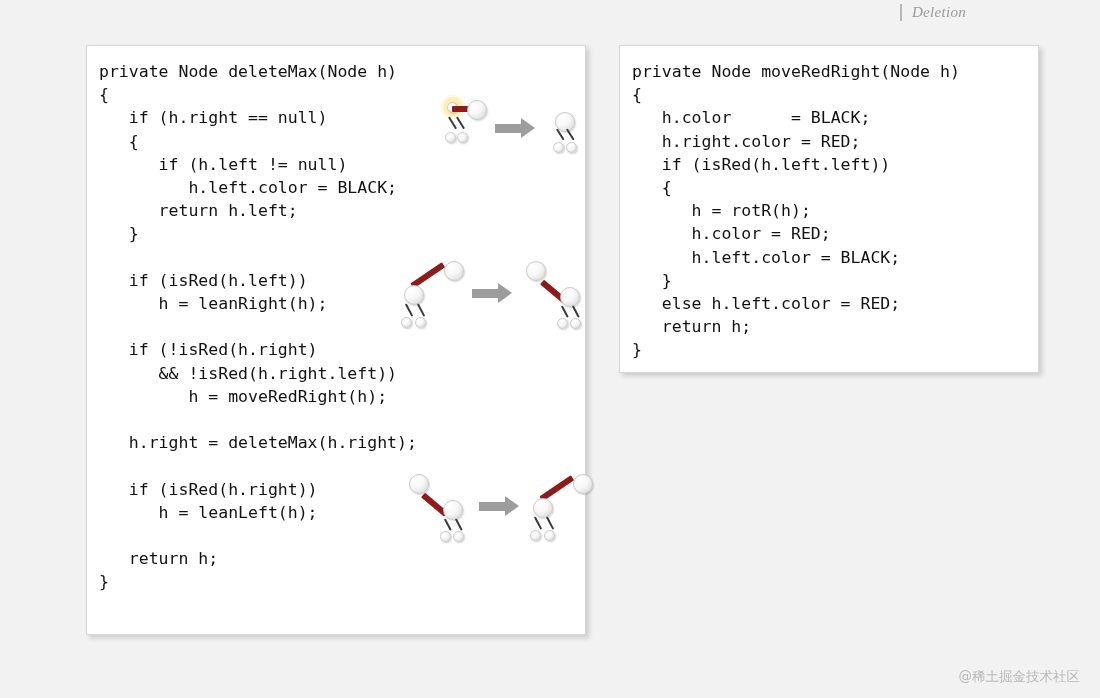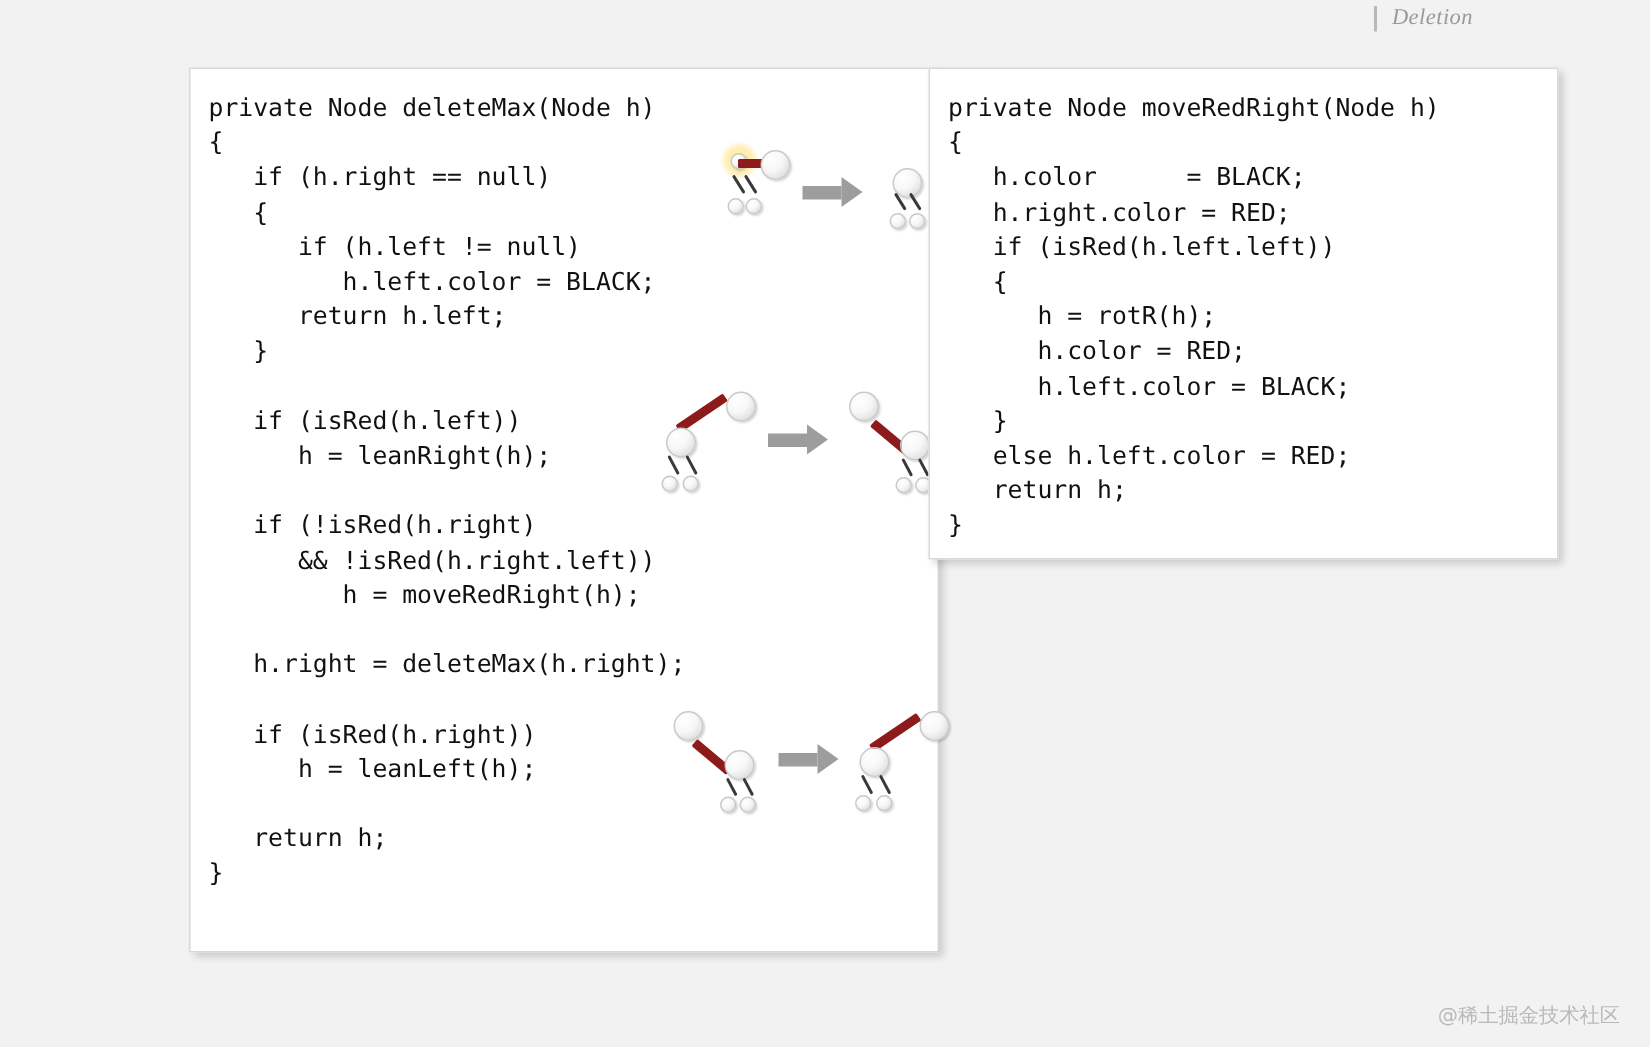--- a/index.html
+++ b/index.html
@@ -11,21 +11,21 @@
     height: 698px;
     background: #f2f2f2;
     font-family: "Liberation Sans", sans-serif;
     position: relative;
     overflow: hidden;
   }
 
   .slide-header {
     position: absolute;
     top: 0px;
-    right: 0px;
+    right: 16px;
     height: 24px;
     display: flex;
     align-items: center;
     gap: 10px;
     padding-right: 118px;
   }
   .header-rule {
     width: 2px;
     height: 17px;
     background: #b8b8b8;
@@ -43,21 +43,20 @@
     background: #ffffff;
     border: 1px solid #d8d8d8;
     box-shadow: 3px 3px 5px rgba(0,0,0,0.16);
     box-sizing: border-box;
   }
   #card-left {
     left: 86px;
     top: 45px;
     width: 500px;
     height: 590px;
-    margin-left: 40px;
   }
   #card-right {
     left: 619px;
     top: 45px;
     width: 420px;
     height: 328px;
   }
 
   pre.code {
     margin: 0;

